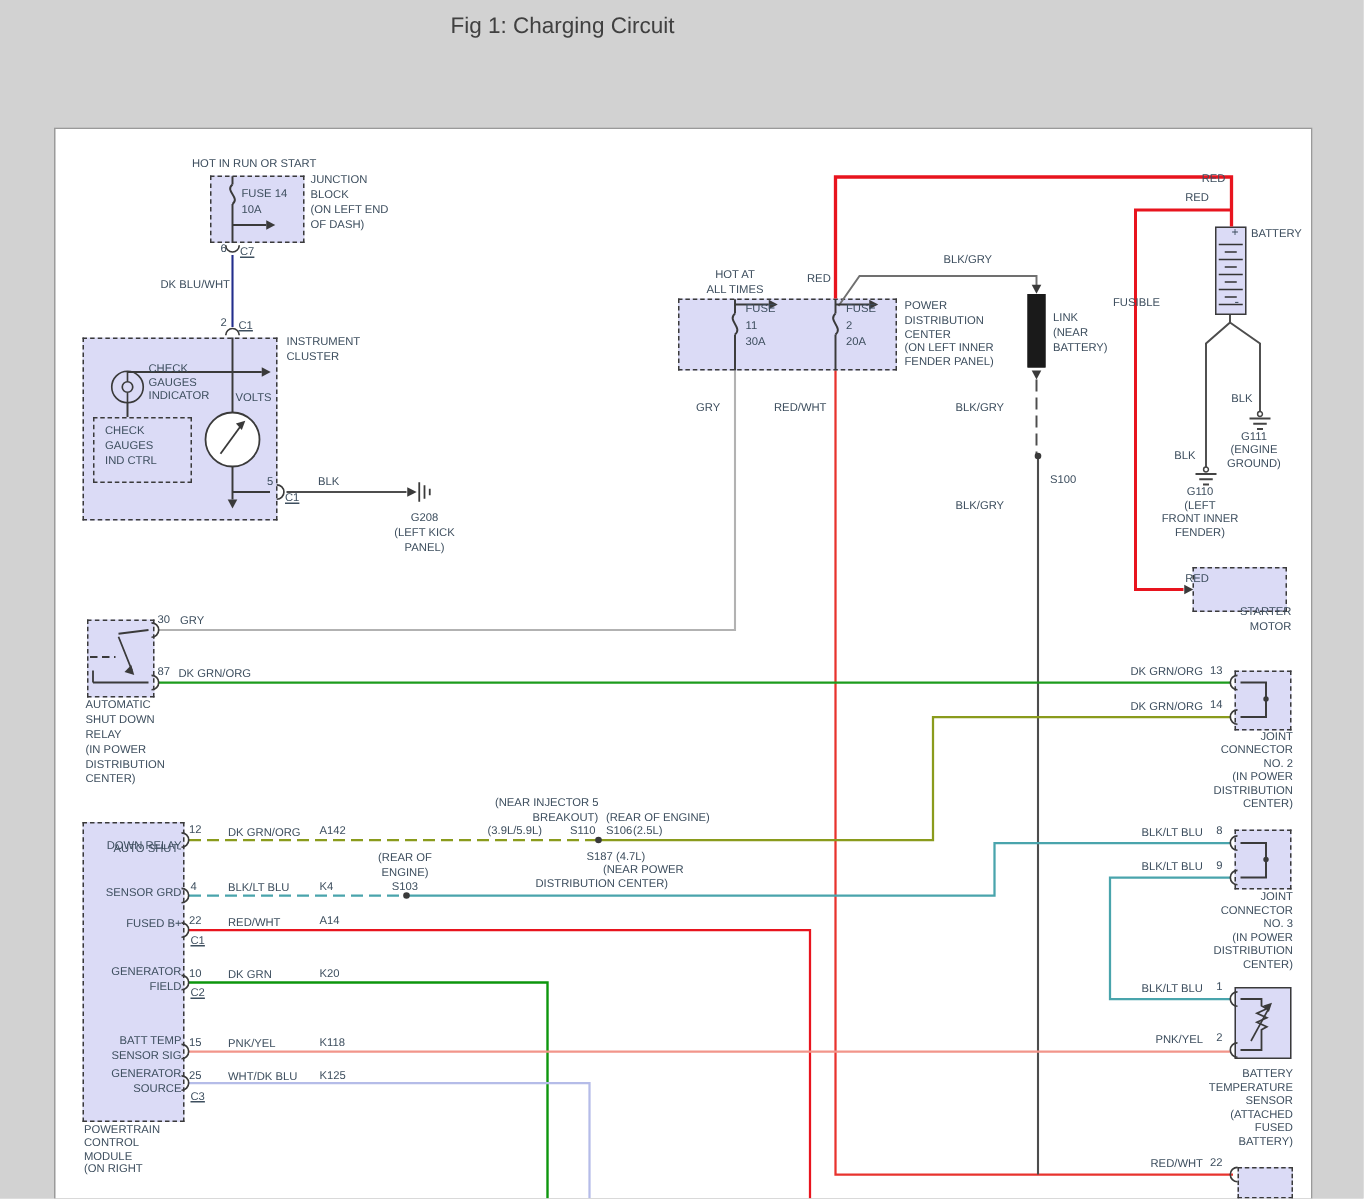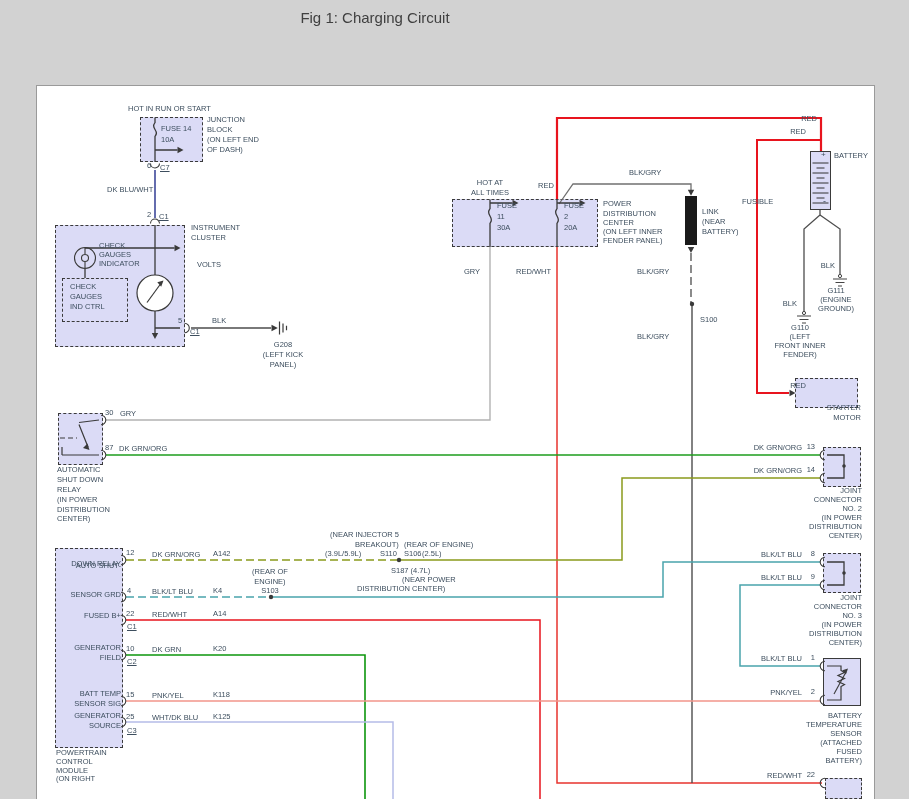--- a/index.html
+++ b/index.html
@@ -128,21 +128,21 @@
     <div class="lbl" style="left: 147px; top: 211px;">2</div>
     <div class="lbl" style="left: 159px; top: 213px; text-decoration: underline;">C1</div>
     <div class="lbl" style="left: 191px; top: 224px;">INSTRUMENT</div>
     <div class="lbl" style="left: 191px; top: 234px;">CLUSTER</div>
     <div class="lbl" style="left: 99px; top: 242px;">CHECK</div>
     <div class="lbl" style="left: 99px; top: 251px;">GAUGES</div>
     <div class="lbl" style="left: 99px; top: 260px;">INDICATOR</div>
     <div class="lbl" style="left: 70px; top: 283px;">CHECK</div>
     <div class="lbl" style="left: 70px; top: 293px;">GAUGES</div>
     <div class="lbl" style="left: 70px; top: 303px;">IND CTRL</div>
-    <div class="lbl" style="left: 157px; top: 261px; padding-left: 40px;">VOLTS</div>
+    <div class="lbl" style="left: 157px; top: 261px;">VOLTS</div>
     <div class="lbl" style="left: 178px; top: 317px;">5</div>
     <div class="lbl" style="left: 190px; top: 328px; text-decoration: underline;">C1</div>
     <div class="lbl" style="left: 212px; top: 317px;">BLK</div>
     <div class="lbl" style="left: 283px; top: 341px; transform: translateX(-50%);">G208</div>
     <div class="lbl" style="left: 283px; top: 351px; transform: translateX(-50%);">(LEFT KICK</div>
     <div class="lbl" style="left: 283px; top: 361px; transform: translateX(-50%);">PANEL)</div>
     <div class="lbl" style="left: 490px; top: 179px; transform: translateX(-50%);">HOT AT</div>
     <div class="lbl" style="left: 490px; top: 189px; transform: translateX(-50%);">ALL TIMES</div>
     <div class="lbl" style="left: 538px; top: 182px;">RED</div>
     <div class="lbl" style="left: 497px; top: 202px;">FUSE</div>

